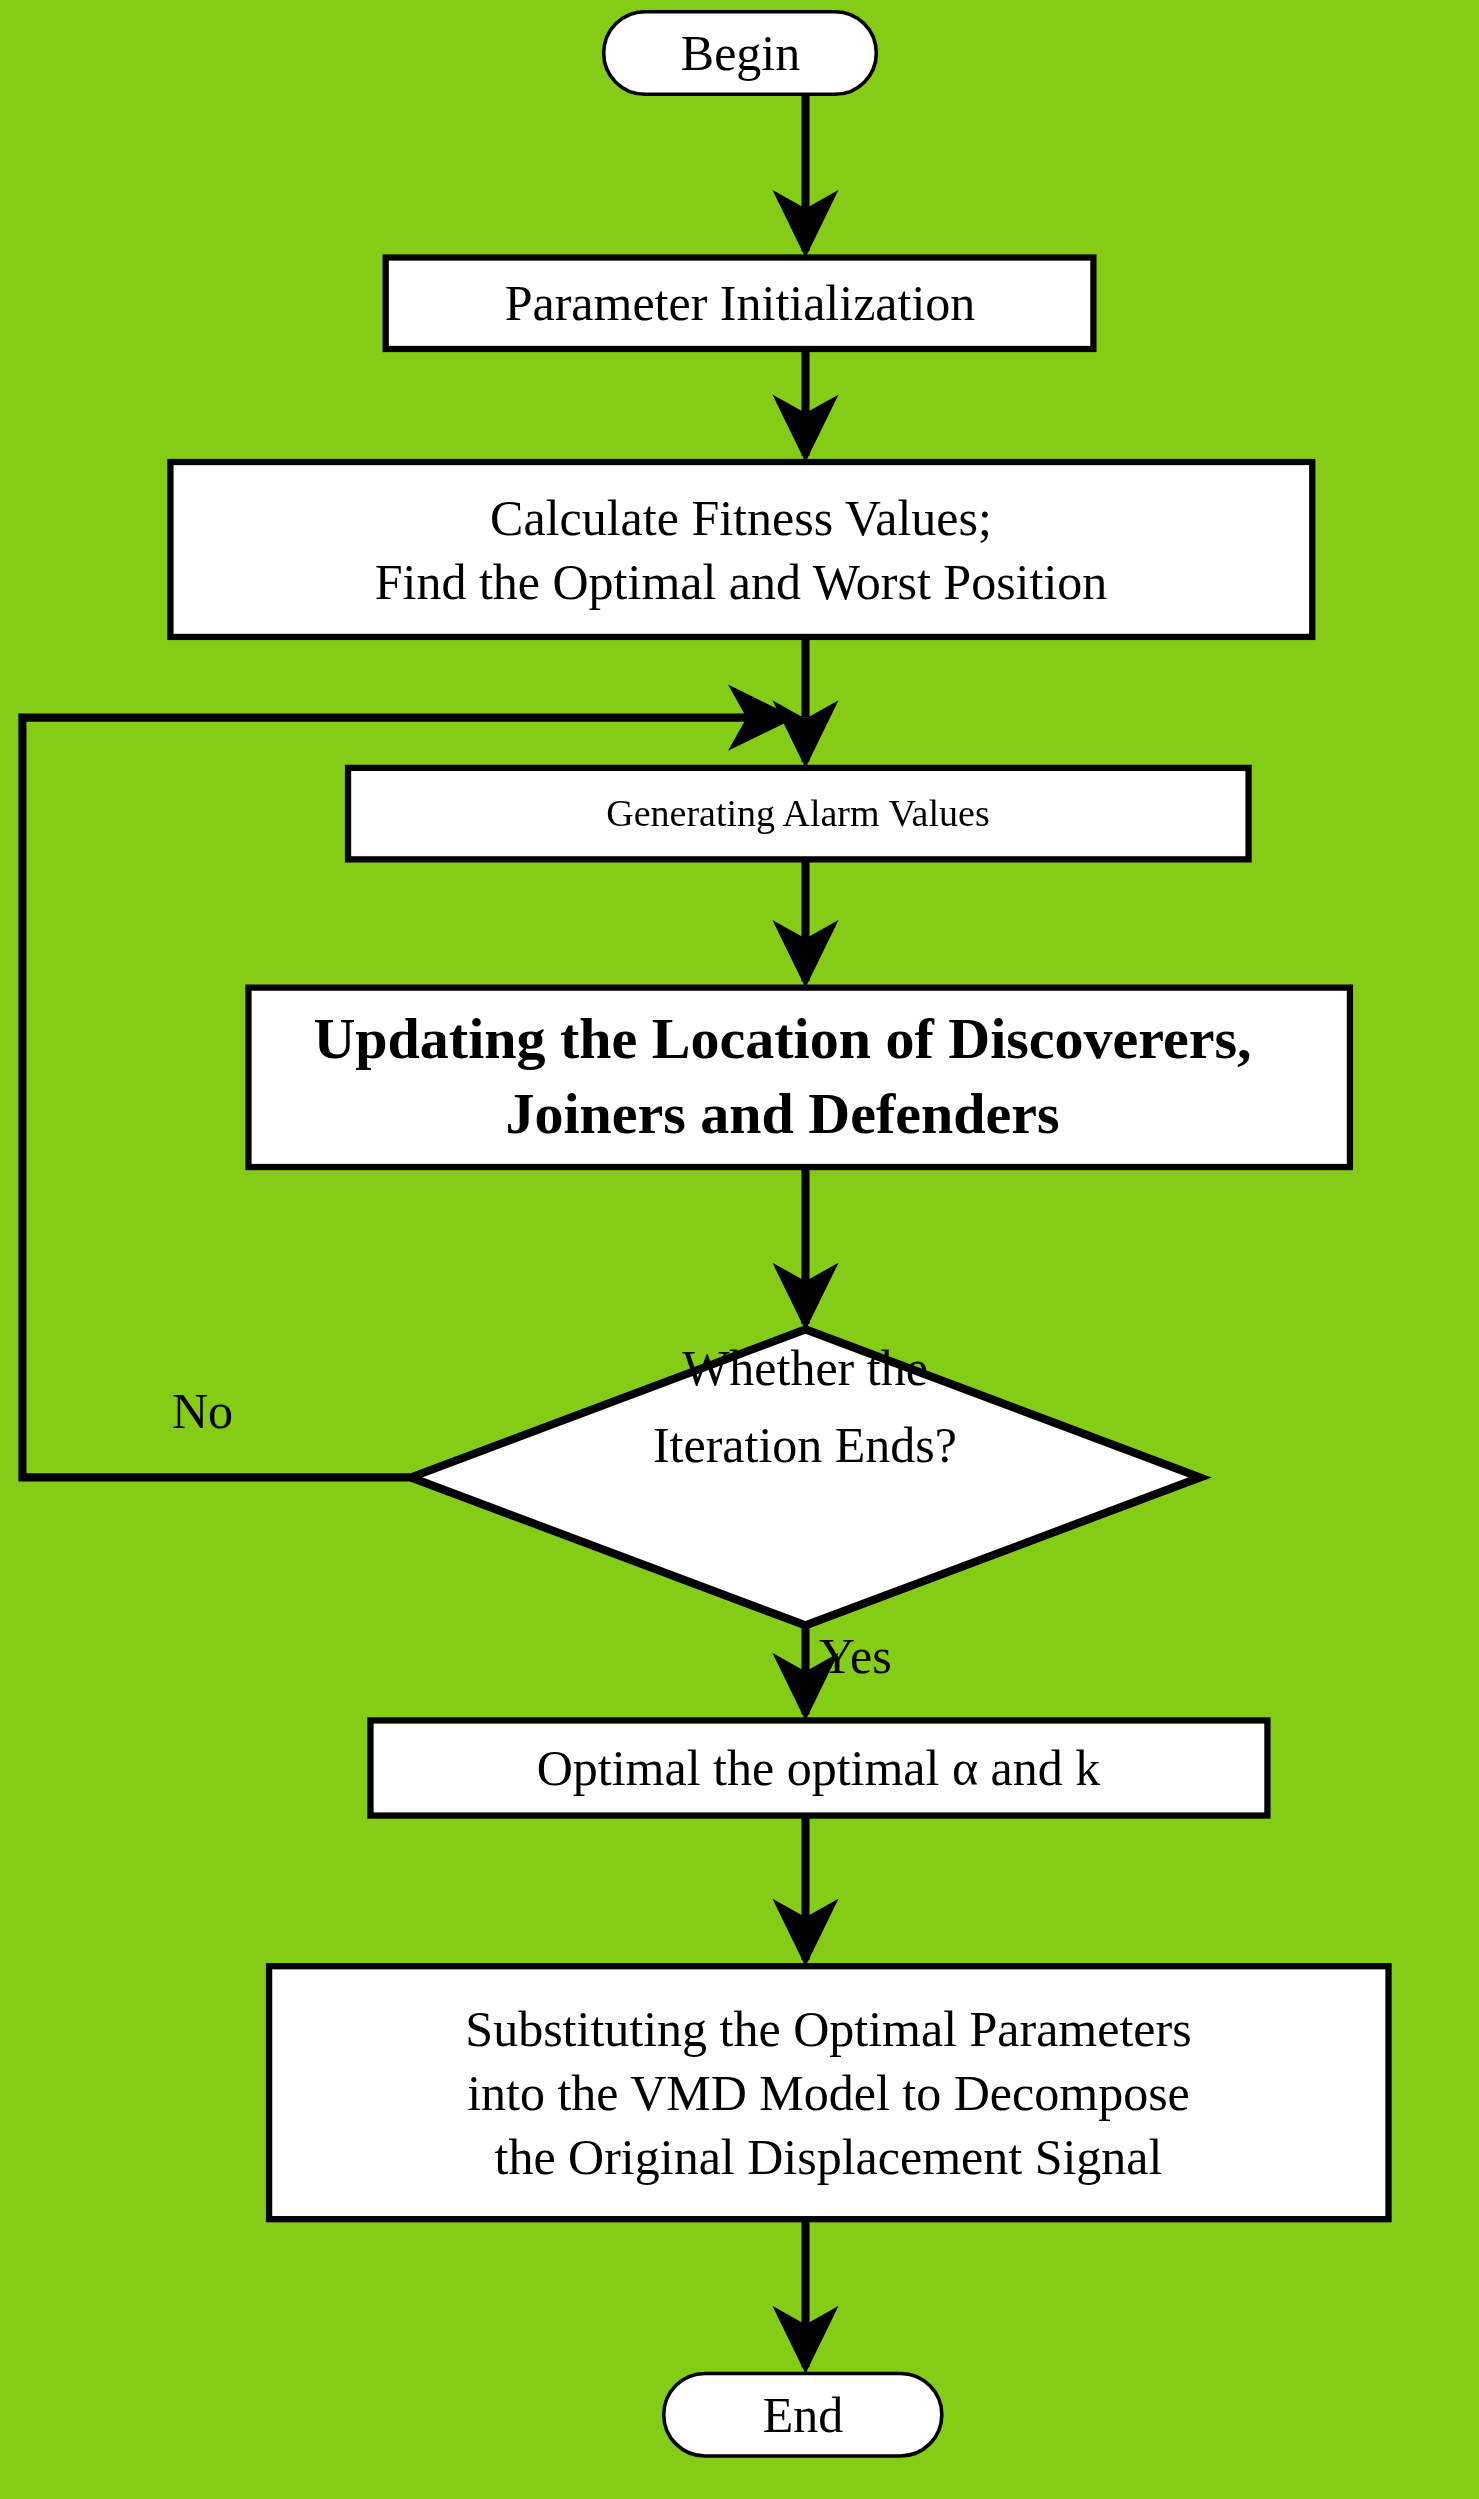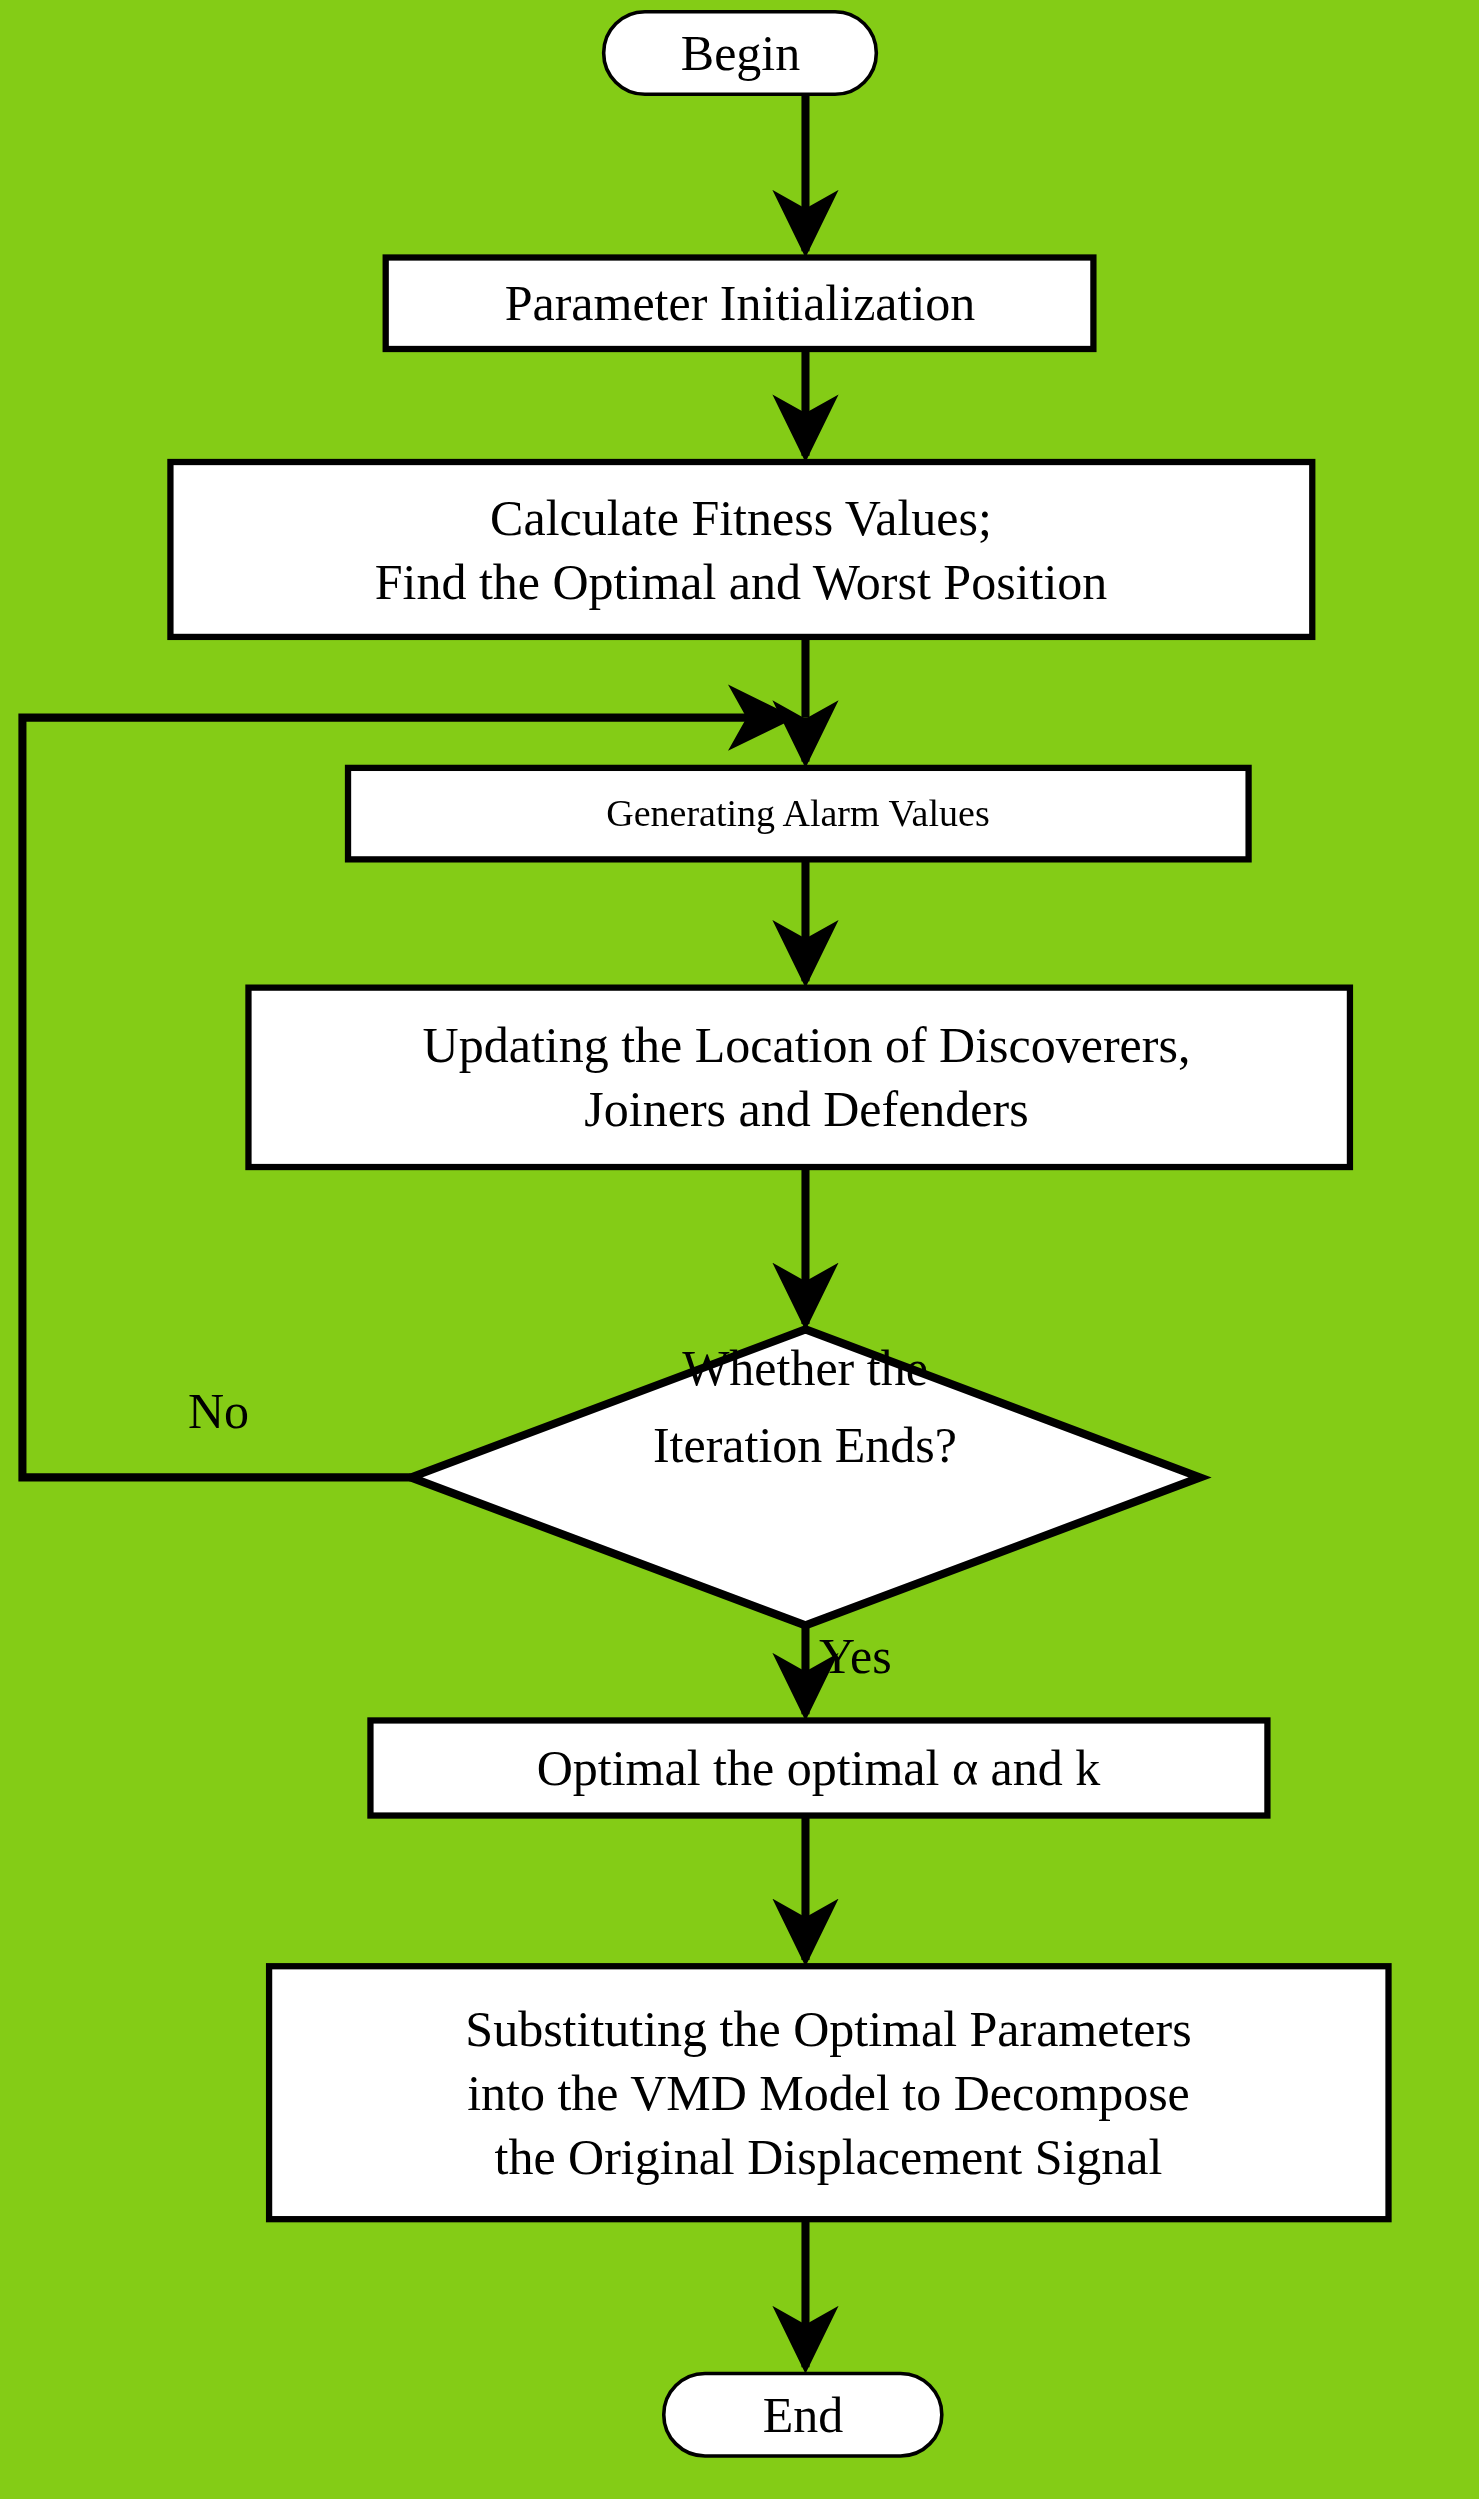--- a/index.html
+++ b/index.html
@@ -97,32 +97,32 @@
 
   <div class="node-label" style="left:604px; top:11.7px; width:273px; height:83px; font-size:50px;">Begin</div>
 
   <div class="node-label" style="left:386px; top:257px; width:708px; height:91px; font-size:50px;">Parameter Initialization</div>
 
   <div class="node-label" style="left:170px; top:462px; width:1142px; height:175px; font-size:50px;text-align:center;">Calculate Fitness Values;
 Find the Optimal and Worst Position</div>
 
   <div class="node-label" style="left:348px; top:768px; width:900px; height:91px; font-size:38px;">Generating Alarm Values</div>
 
-  <div class="node-label" style="left:256px; top:987px; width:1101px; height:179px; font-size:50px;">Updating the Location of Discoverers,
+  <div class="node-label" style="left:232px; top:987px; width:1101px; height:179px; font-size:58px;font-weight:bold;">Updating the Location of Discoverers,
 Joiners and Defenders</div>
 
   <div class="node-label" style="left:536px; top:1268px; width:538px; height:278px; font-size:50px; line-height:1.55;">Whether the
 Iteration Ends?</div>
 
   <div class="node-label" style="left:370px; top:1720px; width:897px; height:95px; font-size:50px;">Optimal the optimal α and k</div>
 
   <div class="node-label" style="left:664px; top:2373px; width:278px; height:83px; font-size:50px;">End</div>
 
   <div class="node-label" style="left:269px; top:1966px; width:1119px; height:253px; font-size:50px;">Substituting the Optimal Parameters
 into the VMD Model to Decompose
 the Original Displacement Signal</div>
 
-  <div class="edge-label" style="left:188px; top:1386px; font-size:50px;">No</div>
+  <div class="edge-label" style="left:172px; top:1386px; font-size:50px;">No</div>
 
   <div class="edge-label" style="left:819px; top:1631px; font-size:50px;">Yes</div>
 
 </div>
 
 
 </body></html>

